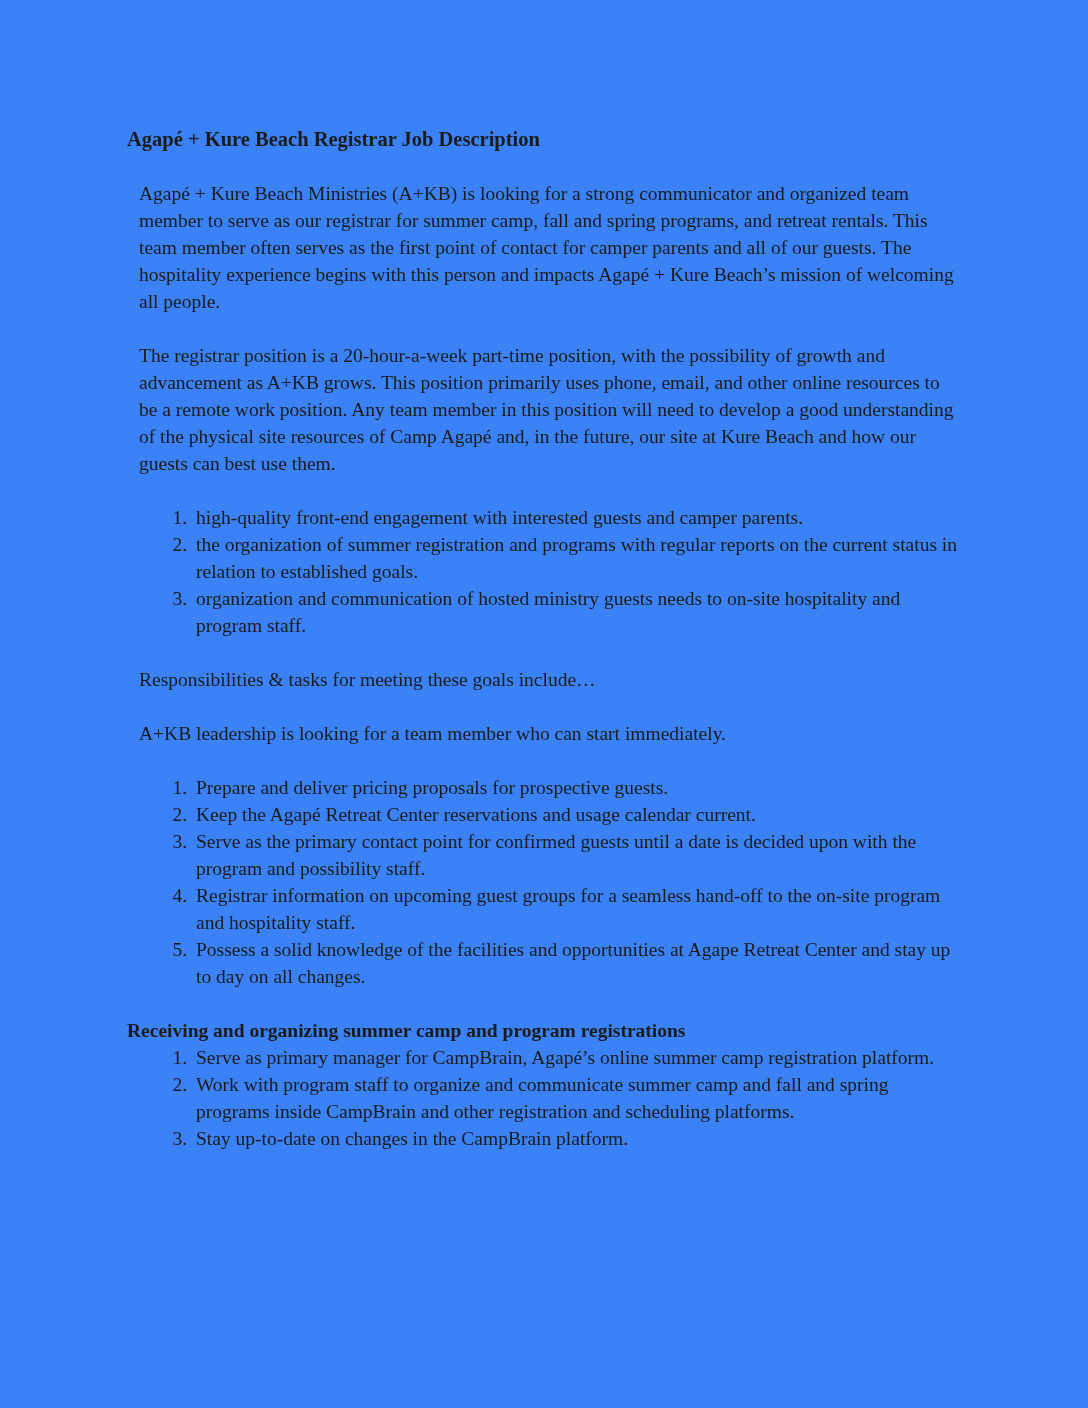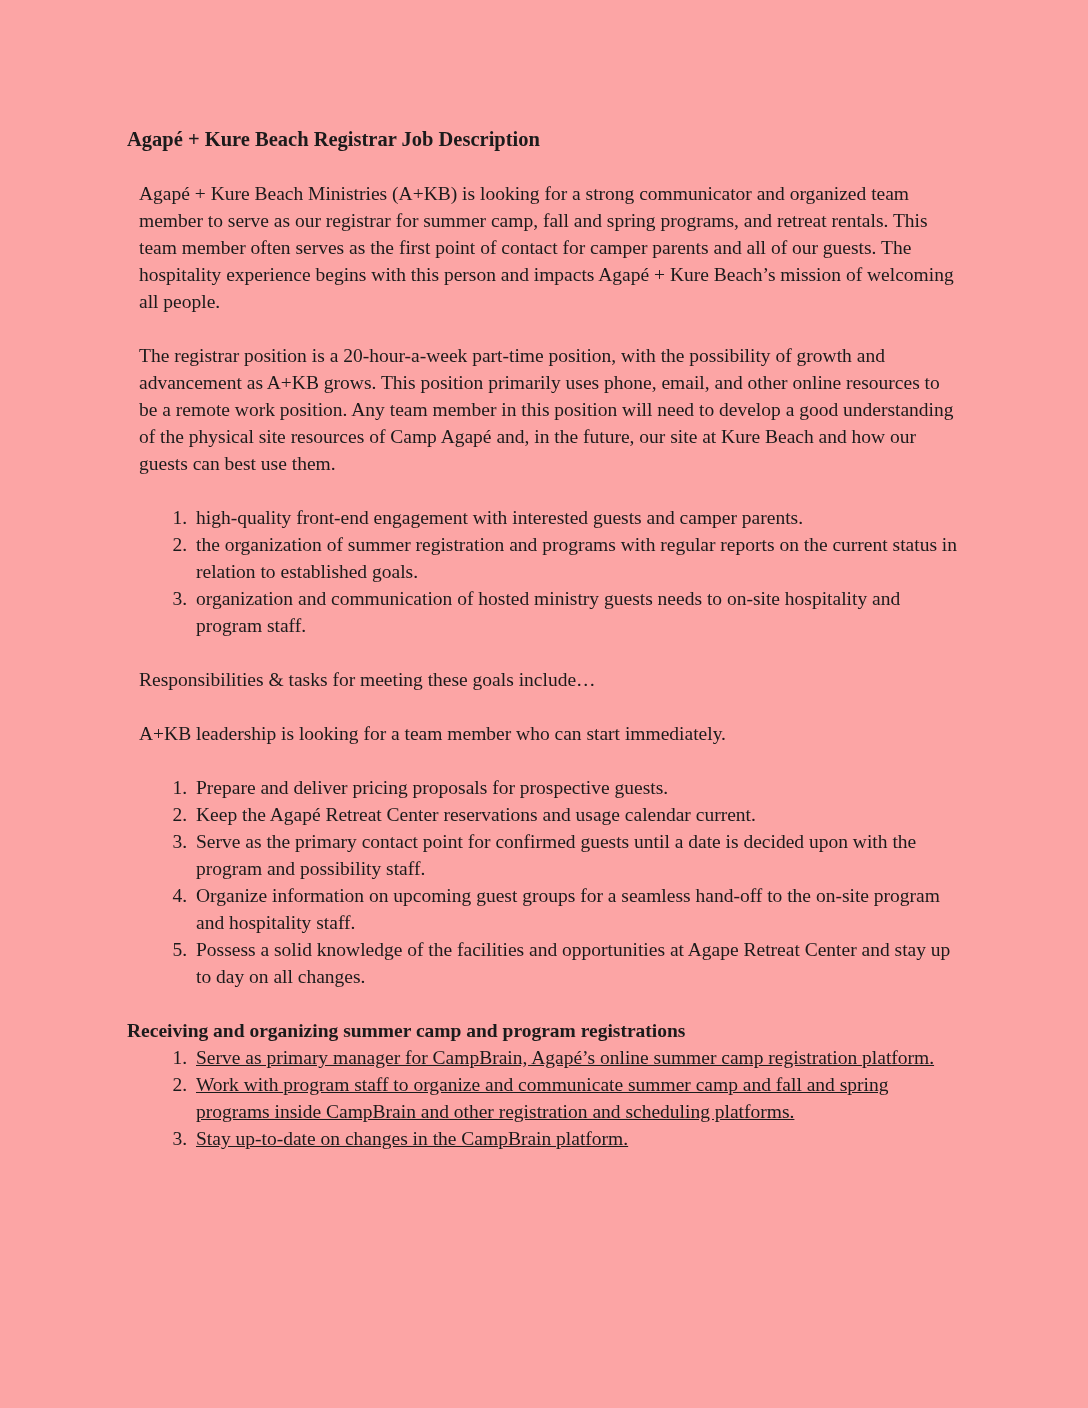--- a/index.html
+++ b/index.html
@@ -5,21 +5,21 @@
   * { box-sizing: border-box; }
   html, body {
     margin: 0;
     padding: 0;
     background: #ffffff;
   }
   .page {
     position: relative;
     width: 1088px;
     height: 1408px;
-    background: #fca5a5;
+    background: #3b82f6;
     padding: 126px 127px 40px 127px;
     font-family: "Liberation Serif", "DejaVu Serif", serif;
     font-size: 19.5px;
     line-height: 27px;
     color: #1b1b1b;
     overflow: hidden;
   }
   .doc-title {
     font-size: 20.5px;
     font-weight: bold;
@@ -44,21 +44,20 @@
     padding: 0 0 0 65px;
     list-style: decimal;
     max-width: 836px;
   }
   ol.num-list li {
     padding-left: 4px;
     line-height: 27px;
   }
   ol.num-list.last {
     margin-bottom: 11px;
-    text-decoration: underline;
   }
 </style>
 </head>
 <body>
 
 <div class="page">
 
   <h1 class="doc-title">Agapé + Kure Beach Registrar Job Description</h1>
 
   <p class="body-par">Agapé + Kure Beach Ministries (A+KB) is looking for a strong communicator and organized team member to serve as our registrar for summer camp, fall and spring programs, and retreat rentals. This team member often serves as the first point of contact for camper parents and all of our guests. The hospitality experience begins with this person and impacts Agapé + Kure Beach’s mission of welcoming all people.</p>
@@ -74,21 +73,21 @@
 
   <p class="body-par">Responsibilities &amp; tasks for meeting these goals include…</p>
 
   <p class="body-par">A+KB leadership is looking for a team member who can start immediately.</p>
 
 
   <ol class="num-list">
     <li>Prepare and deliver pricing proposals for prospective guests.</li>
     <li>Keep the Agapé Retreat Center reservations and usage calendar current.</li>
     <li>Serve as the primary contact point for confirmed guests until a date is decided upon with the program and possibility staff.</li>
-    <li>Organize information on upcoming guest groups for a seamless hand-off to the on-site program and hospitality staff.</li>
+    <li>Registrar information on upcoming guest groups for a seamless hand-off to the on-site program and hospitality staff.</li>
     <li>Possess a solid knowledge of the facilities and opportunities at Agape Retreat Center and stay up to day on all changes.</li>
   </ol>
 
   <h2 class="section-heading">Receiving and organizing summer camp and program registrations</h2>
 
   <ol class="num-list last">
     <li>Serve as primary manager for CampBrain, Agapé’s online summer camp registration platform.</li>
     <li>Work with program staff to organize and communicate summer camp and fall and spring programs inside CampBrain and other registration and scheduling platforms.</li>
     <li>Stay up-to-date on changes in the CampBrain platform.</li>
   </ol>

